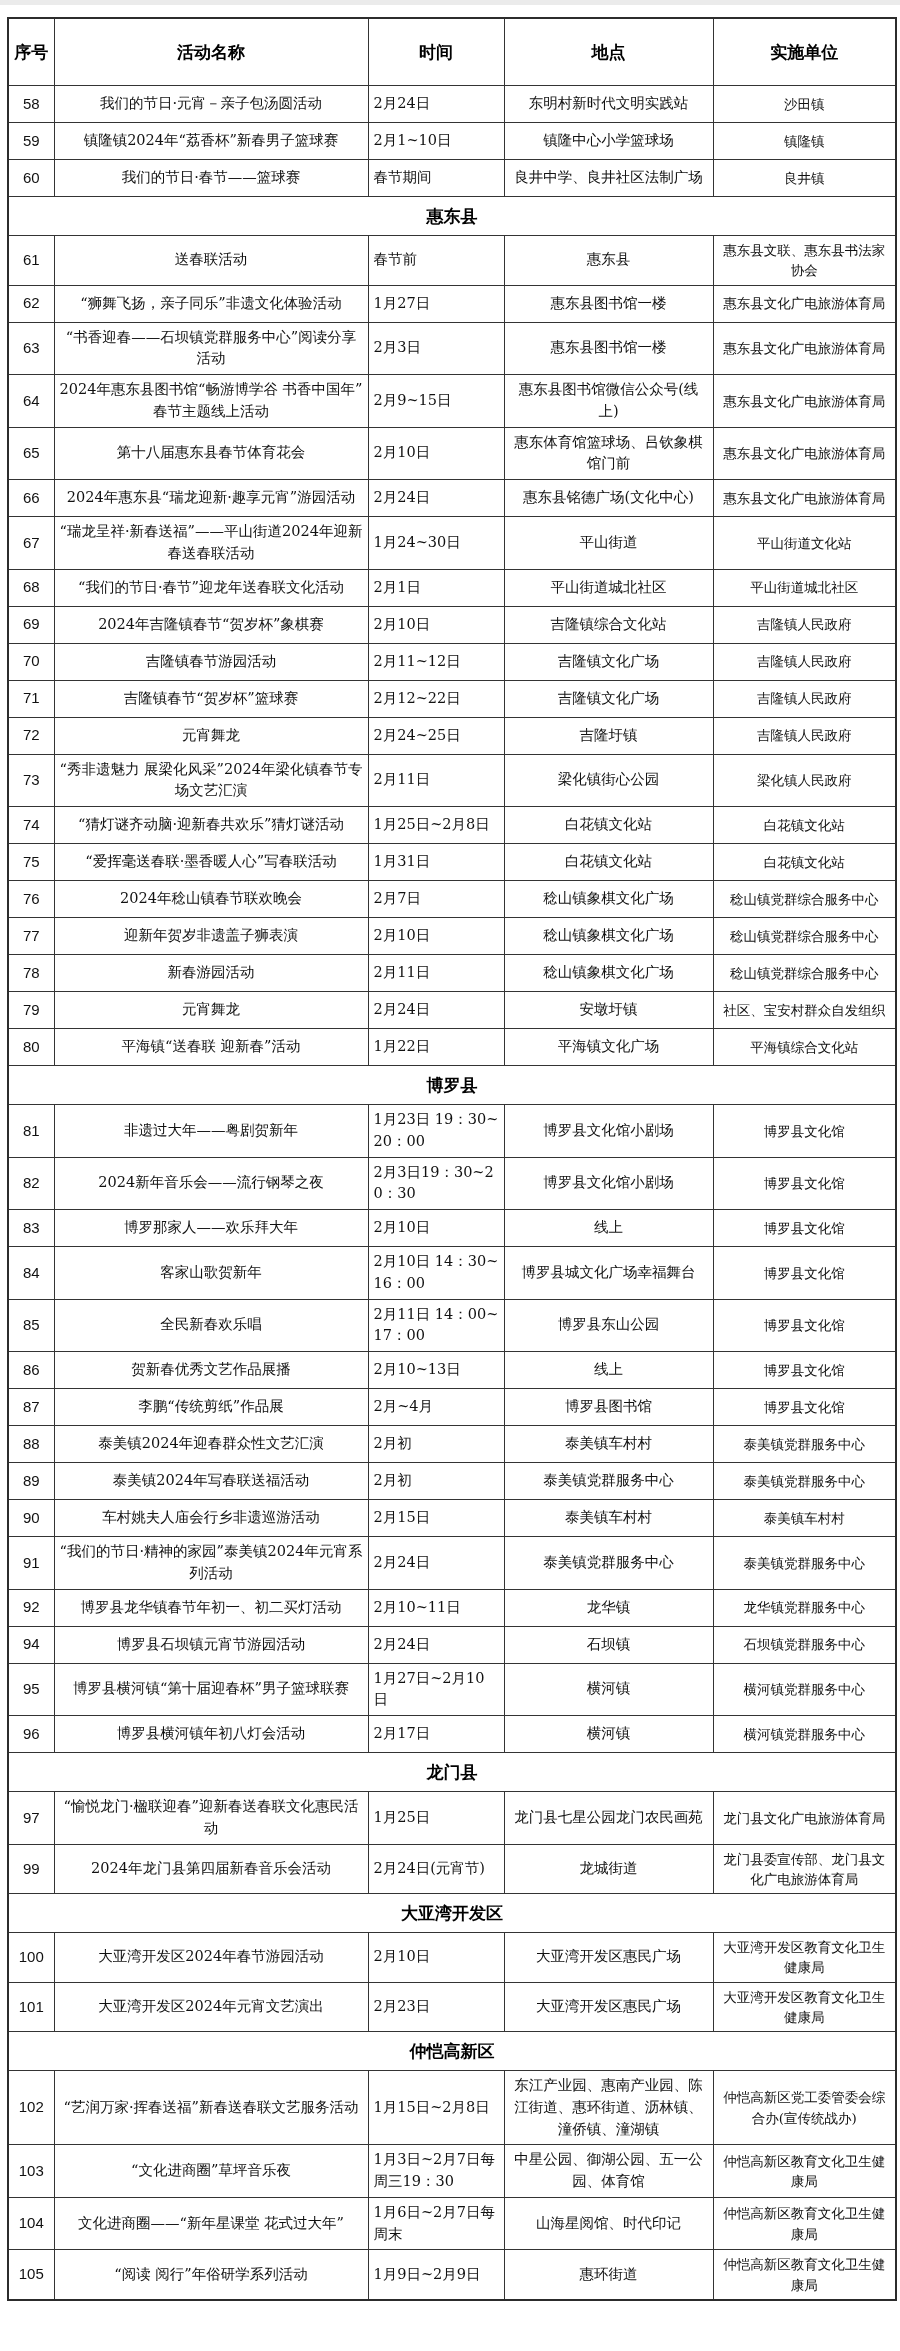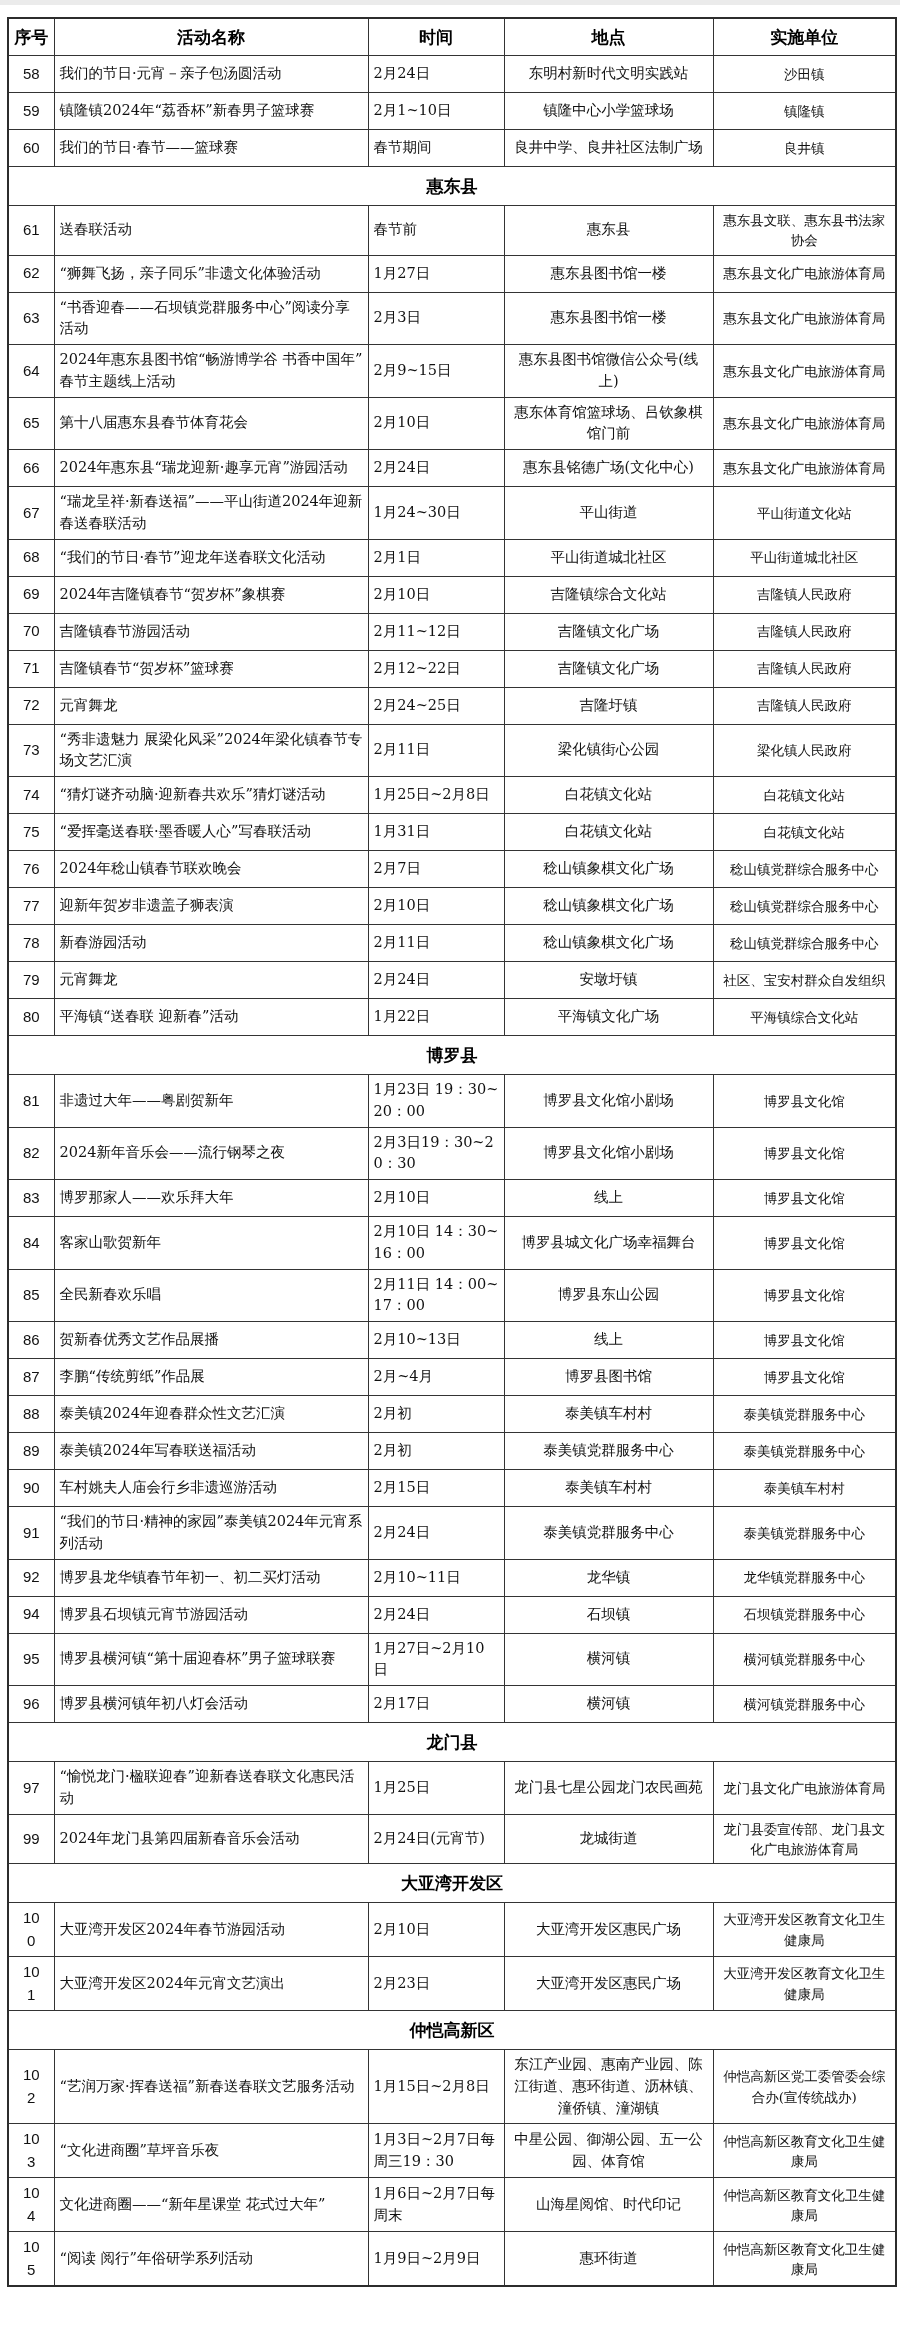--- a/index.html
+++ b/index.html
@@ -39,21 +39,21 @@
     vertical-align: middle;
     word-break: break-all;
     overflow-wrap: anywhere;
   }
   th.col-header {
     font-family: "Liberation Sans", sans-serif;
     font-weight: bold;
     font-size: 17px;
     text-align: center;
     height: 30px;
-    padding: 3px 3px;
+    padding: 18px 3px;
     color: #000000;
   }
   td.section-cell {
     font-family: "Liberation Sans", sans-serif;
     font-weight: bold;
     font-size: 17px;
     text-align: center;
     height: 32px;
     padding: 3px;
     color: #000000;
@@ -62,23 +62,23 @@
     font-family: "DejaVu Serif", serif;
     font-size: 14.5px;
     line-height: 1.5;
     padding: 4px 5px;
     height: 28px;
   }
   td.c-no {
     text-align: center;
     font-family: "Liberation Sans", sans-serif;
     font-size: 15px;
-    padding: 4px 12px;
-  }
-  td.c-name { text-align: left; }
+    padding: 4px 2px;
+  }
+  td.c-name { text-align: center; }
   td.c-time { text-align: left; }
   td.c-place { text-align: center; }
   td.c-unit { text-align: center; font-size: 13.5px; }
 </style>
 </head>
 <body>
 
 <div class="edge-strip top"></div>
 
 <div class="table-wrap">

